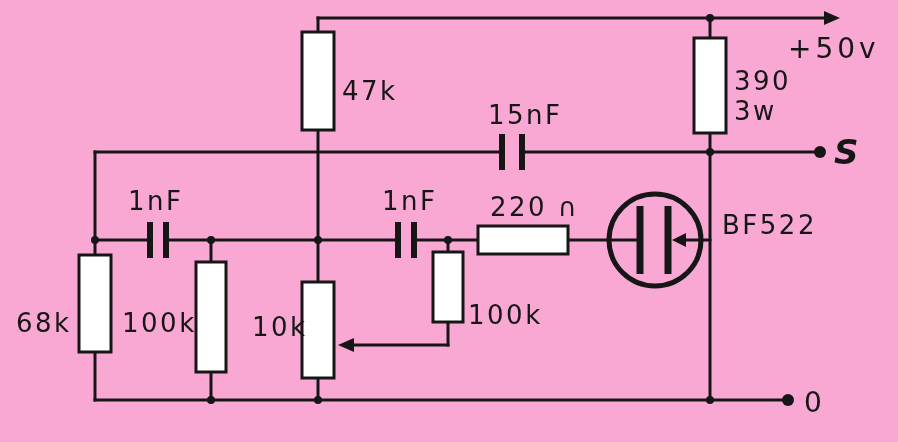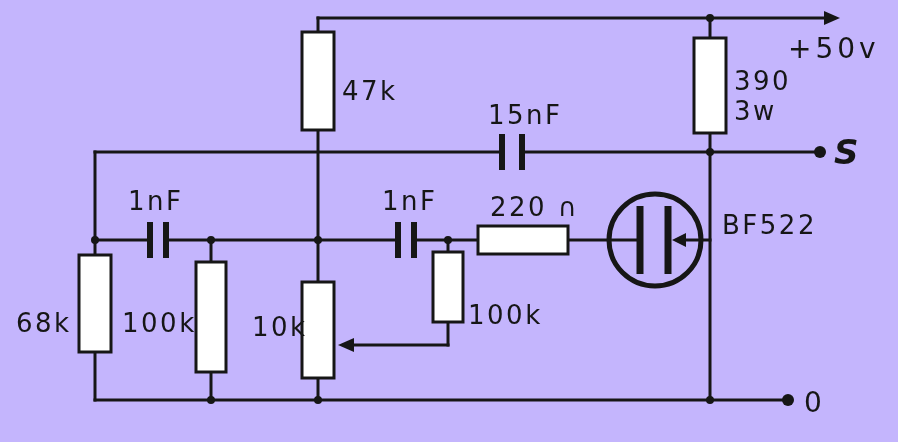--- a/index.html
+++ b/index.html
@@ -1,19 +1,19 @@
 <!DOCTYPE html>
 <html><head>
 <meta charset="utf-8">
 <style>
   html,body{margin:0;padding:0;background:#ffffff;}
   .stage{
     position:relative;
     width:898px;height:442px;
-    background:#c4b5fd;
+    background:#f9a8d4;
     overflow:hidden;
     font-family:"DejaVu Sans", sans-serif;
   }
   svg{display:block;}
   .wire{stroke:#161616;stroke-width:3;stroke-linecap:square;fill:none;}
   .plate{stroke:#161616;stroke-width:6;stroke-linecap:butt;fill:none;}
   .rbody{stroke:#161616;stroke-width:3;fill:#ffffff;}
   .tbar{stroke:#161616;stroke-width:7;stroke-linecap:butt;fill:none;}
   .tcircle{stroke:#161616;stroke-width:5;fill:none;}
   .dot{fill:#161616;stroke:none;}

